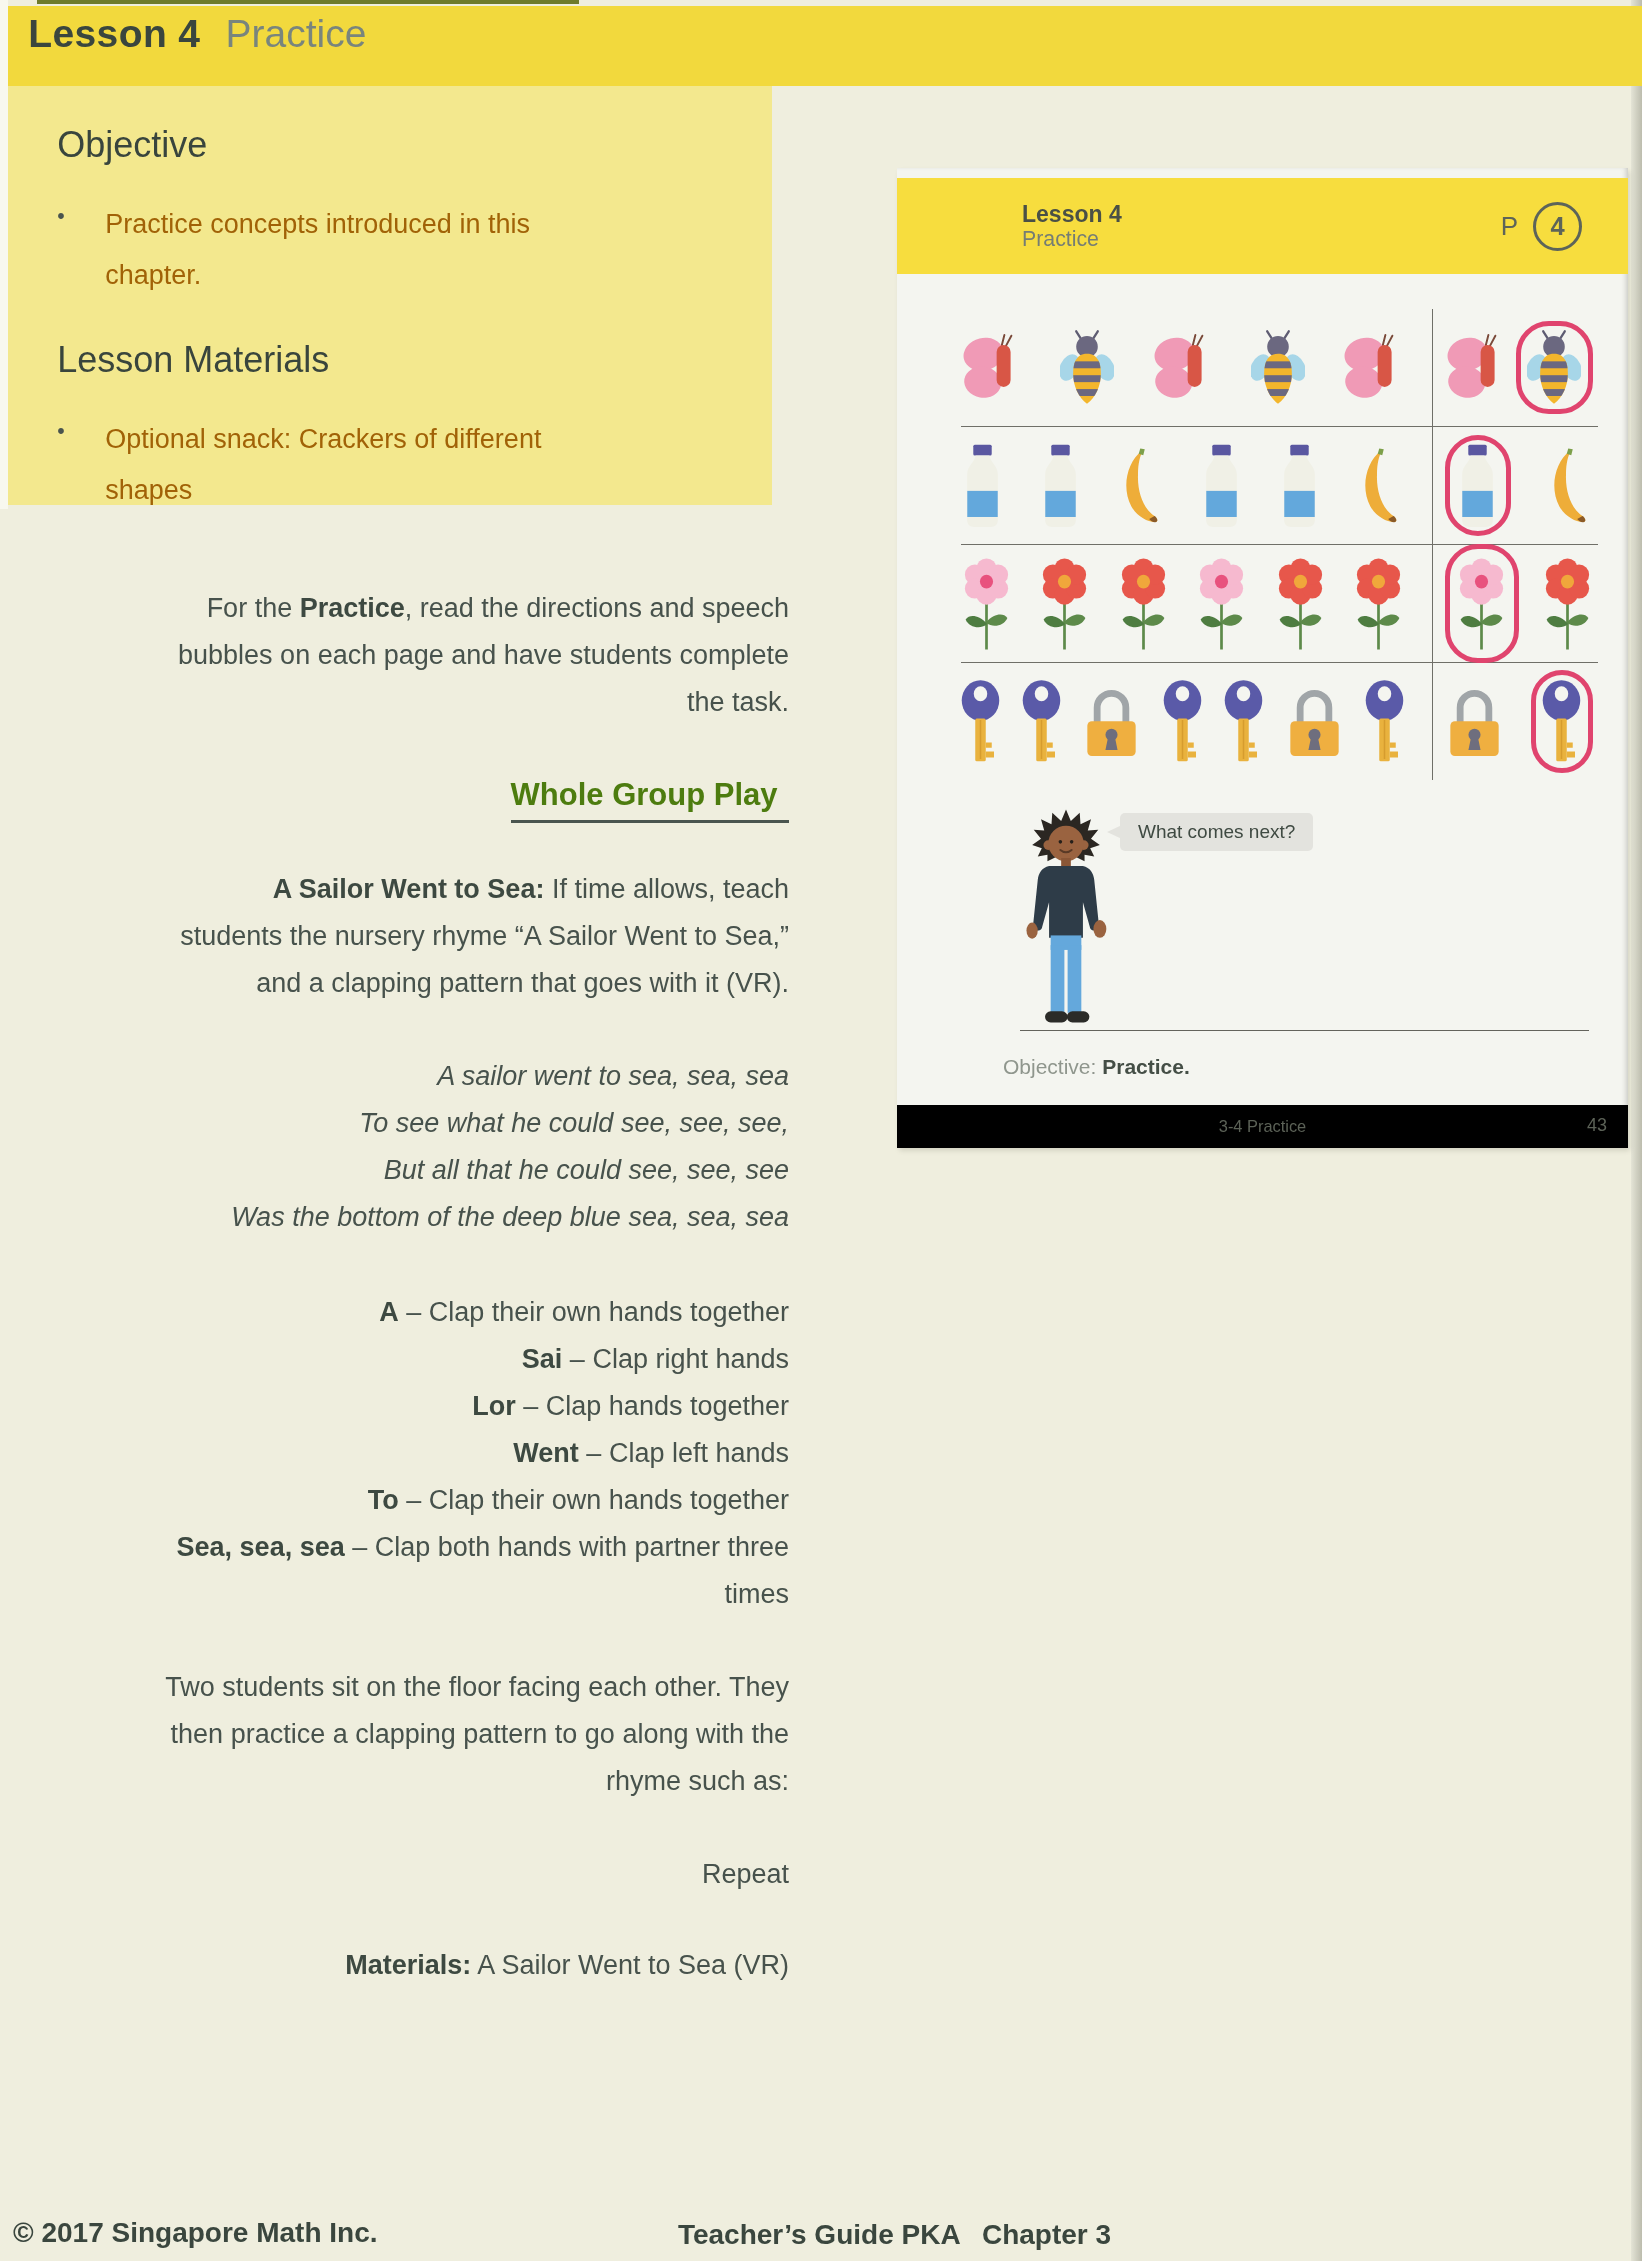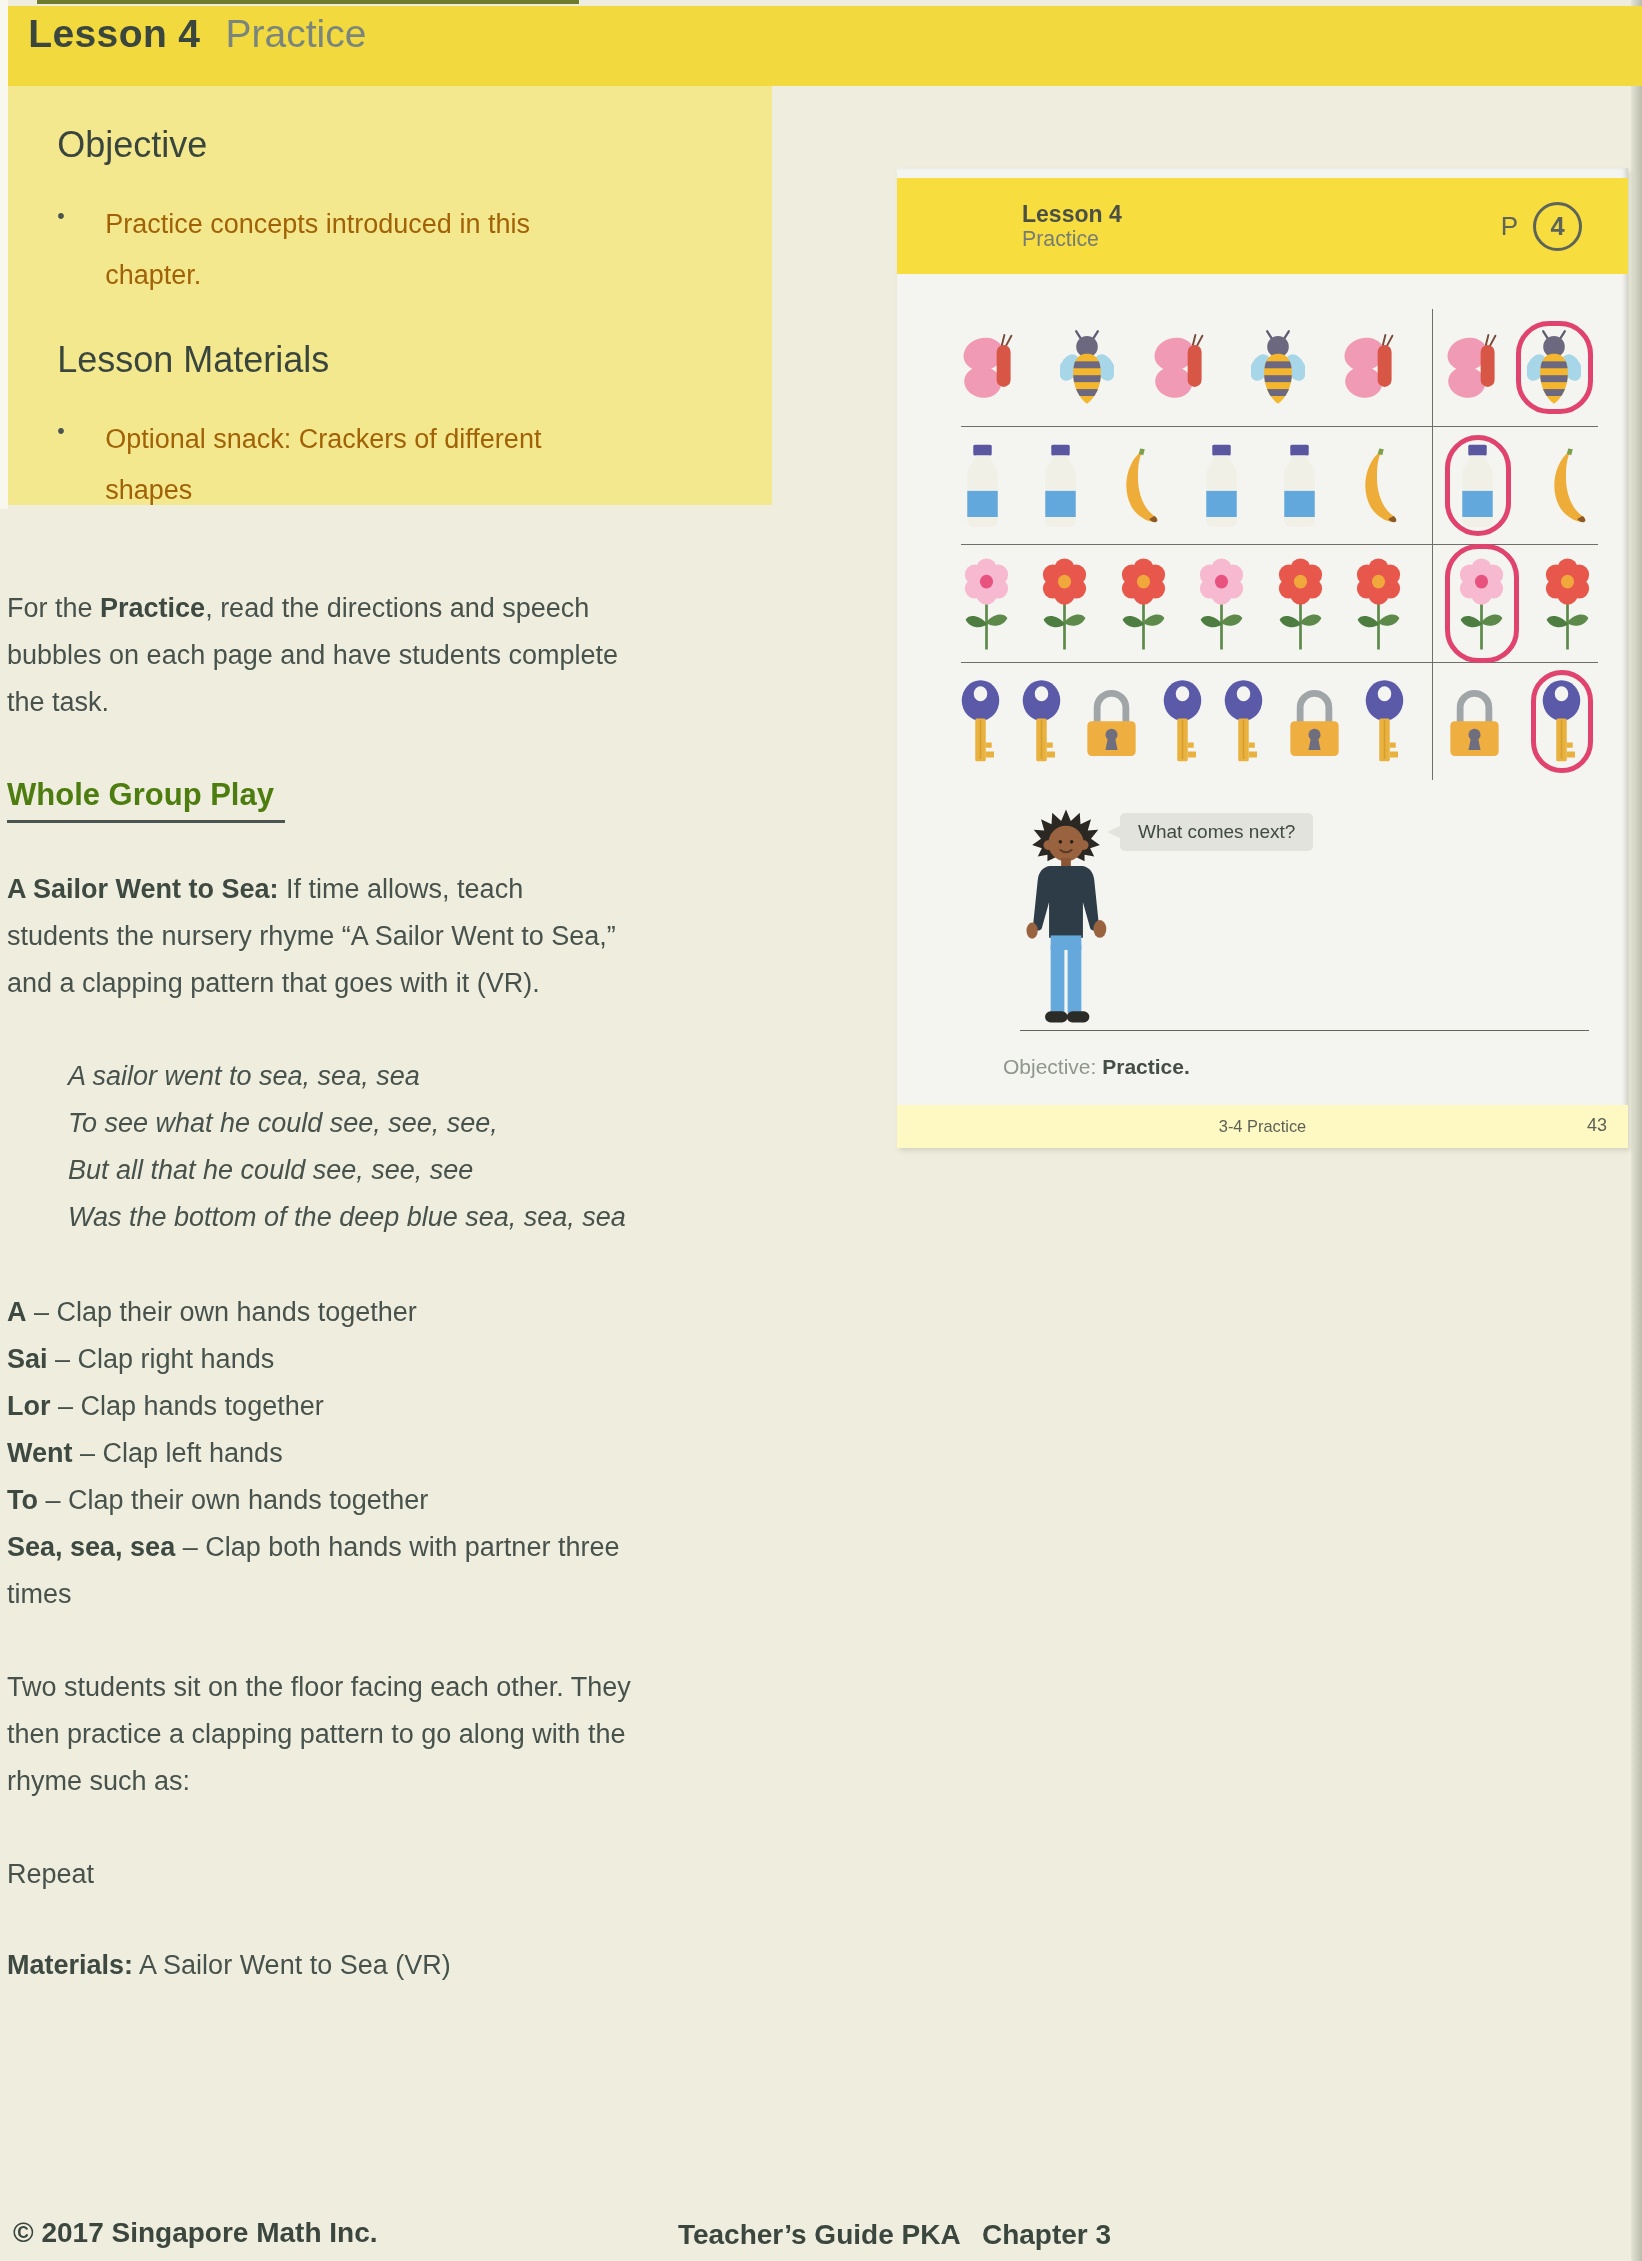--- a/index.html
+++ b/index.html
@@ -26,21 +26,21 @@
   
   .objective-box{left:8.2px;top:86px;width:764px;height:419px;background:#f3e88e;
     box-sizing:border-box;padding:38px 0 0 49px;}
   .box-heading{font-size:36px;font-weight:400;color:#39453d;margin:0;}
   .bullet-row{display:flex;margin-top:33px;}
   .bullet-marker{width:48px;font-size:21.3px;color:#49544e;padding-top:5px;flex:none;}
   .bullet-lines{font-size:27px;line-height:51px;color:#a16207;}
   .mt46{margin-top:38px;}
 
   
-  .left-col{left:7px;top:585px;width:776px;font-size:27px;line-height:47px;color:#47524c;}
+  .left-col{left:13px;top:585px;width:776px;font-size:27px;line-height:47px;color:#47524c;text-align:right;}
   .left-col b{color:#3d4941;}
   .para{margin:0 0 46px 0;}
   .wgp-heading{display:inline-block;font-size:31px;font-weight:700;color:#4d7c0f;
     border-bottom:3.3px solid #4a554f;padding:0 11.5px 6.6px 0;margin:5px 0 43px 0;line-height:36px;}
   .rhyme{font-style:italic;padding-left:61px;margin:0 0 48px 0;}
   .clap-line b{color:#3d4941;}
   .repeat-para{margin:0 0 44px 0;}
 
   
   .footer-left{left:13px;top:2217px;font-size:28px;font-weight:700;color:#3a463e;}
@@ -80,21 +80,21 @@
 
   .ws-boy{position:absolute;left:123px;top:640px;width:92px;height:250px;}
   .ws-bubble{position:absolute;left:223px;top:645px;background:#e3e3de;border-radius:5px;
     padding:8.2px 18px;font-size:19px;color:#3f4a42;white-space:nowrap;}
   .ws-bubble:before{content:"";position:absolute;left:-13px;top:11.5px;
     border-style:solid;border-width:7.4px 15px 7.4px 0;border-color:transparent #e3e3de transparent transparent;}
   .ws-rule{position:absolute;left:123px;right:39px;top:862px;border-top:1.6px solid #63635c;}
   .ws-note{position:absolute;left:106px;top:887px;font-size:21px;}
   .ws-note .note-lead{color:#8f968d;}
   .ws-note .note-rest{color:#444e46;font-weight:700;}
-  .ws-footbar{position:absolute;left:0;right:0;top:937px;height:43px;background:#fef9c3;}
+  .ws-footbar{position:absolute;left:0;right:0;top:937px;height:43px;background:#000000;}
   .ws-footbar .fb-label{position:absolute;left:0;right:0;top:11.5px;text-align:center;
     font-size:16.4px;color:#5c6257;}
   .ws-footbar .fb-page{position:absolute;right:21px;top:10px;font-size:18px;color:#5c6257;}
   svg .st{stroke-linecap:round;}
 </style>
 </head>
 <body>
 
 <svg width="0" height="0" style="position:absolute" aria-hidden="true">
   <defs>

